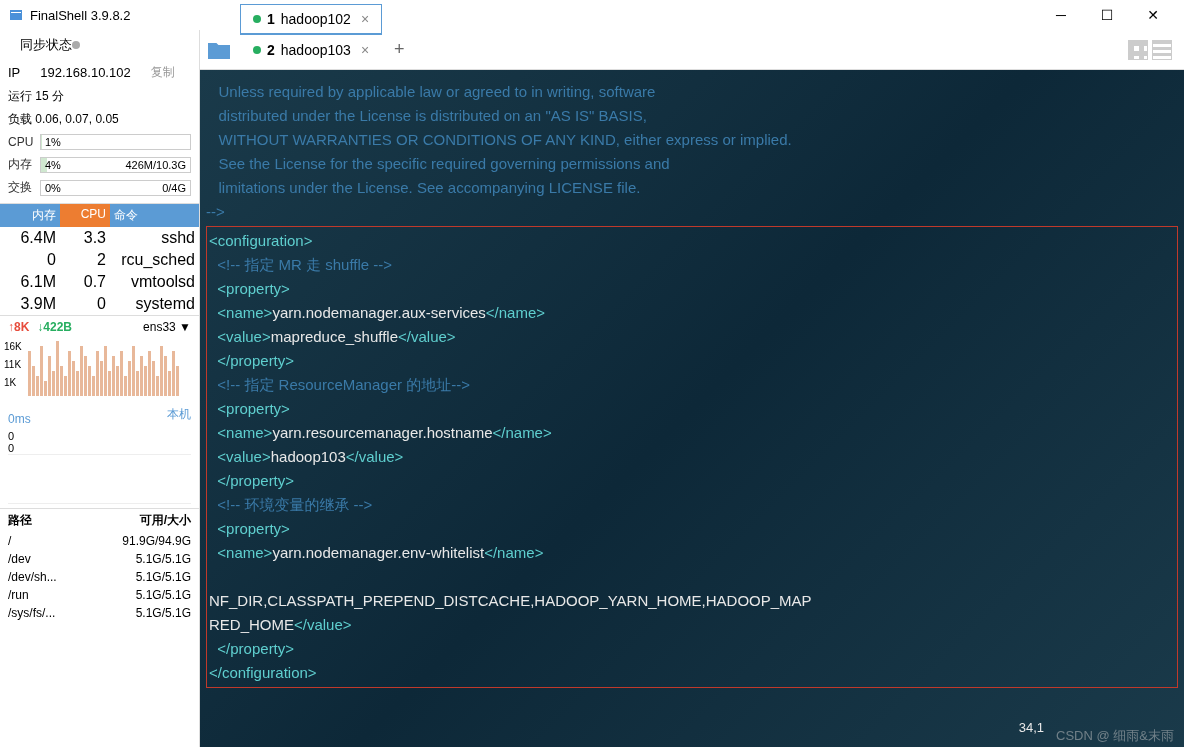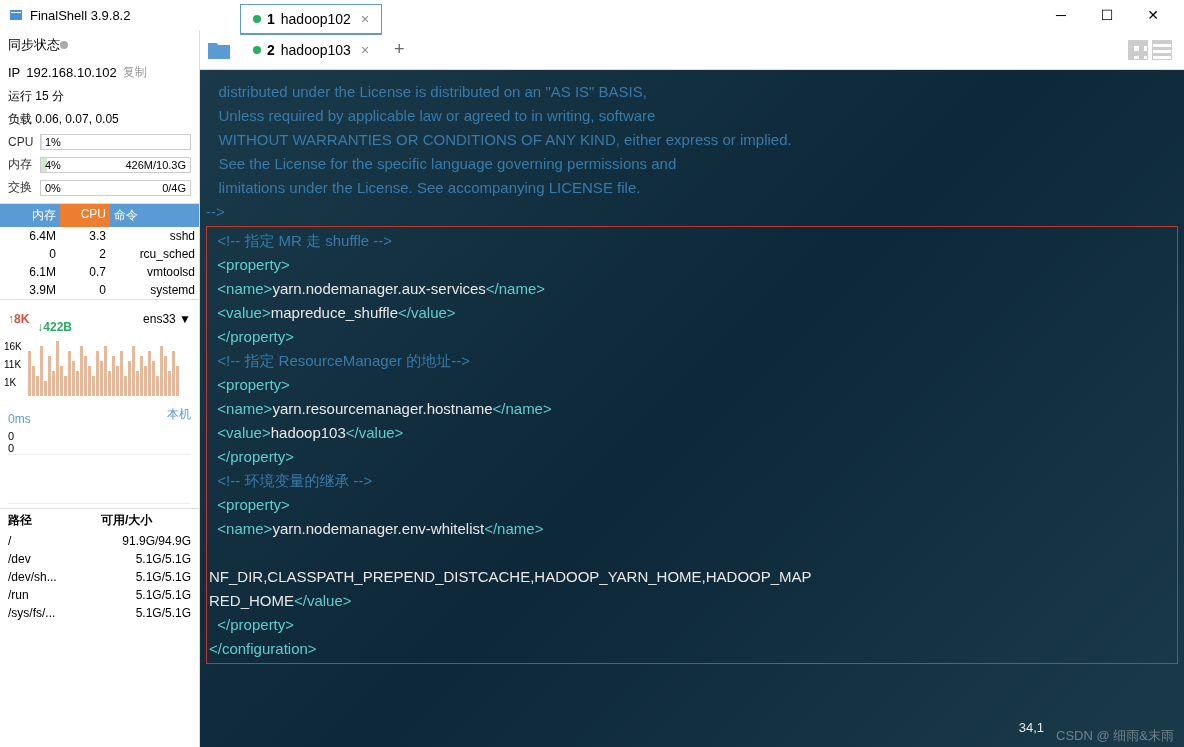--- a/index.html
+++ b/index.html
@@ -4,56 +4,56 @@
 <style>
 * { margin:0; padding:0; box-sizing:border-box; font-family:"Microsoft YaHei",Arial,sans-serif; }
 body { width:1184px; height:747px; background:#f0f0f0; overflow:hidden; }
 .titlebar { height:30px; background:#fff; display:flex; align-items:center; padding:0 8px; font-size:13px; }
 .titlebar .icon { width:16px; height:16px; margin-right:6px; display:inline-block; }
 .titlebar .icon svg { width:16px; height:16px; }
 .win-controls { margin-left:auto; display:flex; gap:0; }
 .win-btn { width:46px; height:30px; display:flex; align-items:center; justify-content:center; font-size:14px; }
 .main { display:flex; height:calc(100% - 30px); }
 .sidebar { width:200px; background:#fff; border-right:1px solid #ddd; font-size:13px; display:flex; flex-direction:column; overflow:hidden; }
-.sync-status { padding:6px 8px; display:flex; align-items:center; }
+.sync-status { padding:6px 20px; display:flex; align-items:center; }
 .sync-dot { width:8px; height:8px; border-radius:50%; background:#aaa; display:inline-block; }
-.ip-row { padding:4px 8px; display:flex; align-items:center; gap:6px; }
+.ip-row { padding:4px 8px; display:flex; align-items:center; gap:20px; }
 .copy-txt { color:#999; font-size:12px; }
 .sys-btn { margin:4px 8px; padding:4px 0; text-align:center; border:1px solid #ccc; background:#f8f8f8; }
 .stat-row { padding:3px 8px; display:flex; align-items:center; gap:4px; font-size:12px; }
 .stat-label { color:#333; width:28px; }
 .stat-bar { flex:1; height:16px; border:1px solid #ccc; position:relative; display:flex; align-items:center; padding:0 4px; font-size:11px; }
 .stat-bar .fill { position:absolute; left:0; top:0; bottom:0; background:#d0e8d0; }
 .stat-bar span { position:relative; z-index:1; }
 .stat-bar .right { margin-left:auto; position:relative; z-index:1; }
 .proc-table { border-top:1px solid #ddd; margin-top:4px; }
 .proc-header { display:flex; font-size:12px; }
 .proc-header .col { padding:3px 4px; text-align:right; }
 .proc-header .col.mem { width:60px; background:#5b9bd5; color:#fff; }
 .proc-header .col.cpu { width:50px; background:#ed7d31; color:#fff; }
 .proc-header .col.cmd { flex:1; background:#5b9bd5; color:#fff; text-align:left; }
-.proc-row { display:flex; font-size:12px; }
+.proc-row { display:flex; font-size:16px; }
 .proc-row .col { padding:2px 4px; text-align:right; }
 .proc-row .col.mem { width:60px; }
 .proc-row .col.cpu { width:50px; }
 .proc-row .col.cmd { flex:1; text-align:right; }
 .net-row { padding:4px 8px; display:flex; align-items:center; gap:8px; font-size:12px; border-top:1px solid #ddd; }
 .net-up { color:#e74c3c; font-weight:bold; }
-.net-down { color:#27ae60; font-weight:bold;margin-top:16px; }
+.net-down { color:#27ae60; font-weight:bold; }
 .net-if { margin-left:auto; }
 .chart { height:60px; padding:2px 8px; display:flex; align-items:flex-end; gap:1px; }
 .chart-bar { width:3px; background:#e8b89a; }
 .latency { padding:4px 8px; font-size:12px; display:flex; align-items:center; }
 .latency-val { color:#5b9bd5;margin-top:10px; }
 .latency-host { margin-left:auto; color:#5b9bd5; }
 .latency-chart { height:50px; border-top:1px solid #eee; border-bottom:1px solid #eee; margin:0 8px; background:linear-gradient(to right,transparent 0%,transparent 100%); position:relative; }
 .disk-table { border-top:1px solid #ddd; margin-top:4px; font-size:12px; }
 .disk-header { display:flex; padding:3px 8px; font-weight:bold; }
 .disk-header .col1 { flex:1;font-family:Liberation Serif, serif; }
-.disk-header .col2 { width:90px; }
+.disk-header .col2 { width:90px; text-align:right; }
 .disk-row { display:flex; padding:2px 8px; }
 .disk-row .col1 { flex:1; overflow:hidden; text-overflow:ellipsis; white-space:nowrap; }
 .disk-row .col2 { width:90px; text-align:right; }
 .content { flex:1; display:flex; flex-direction:column; background:#fff; }
 .tabbar { height:40px; display:flex; align-items:center; border-bottom:1px solid #ddd; padding:0 4px; gap:0; }
 .folder-icon { width:30px; height:30px; display:flex; align-items:center; justify-content:center; margin-right:6px; }
 .tab { display:flex; align-items:center; gap:6px; padding:6px 12px; border:1px solid transparent; font-size:14px; position:relative; margin-right:2px; }
 .tab.active { border:1px solid #5b9bd5; border-bottom:2px solid #5b9bd5; background:#fff; }
 .tab-dot { width:8px; height:8px; border-radius:50%; display:inline-block; }
 .tab-dot.green { background:#27ae60; }
@@ -261,28 +261,29 @@
           <div class="tab "><span class="tab-dot green"></span><b>3</b> hadoop104<span class="tab-close">×</span></div>
         </div>
       <div class="tab-add">+</div>
       <div class="view-toggle">
         <div class="view-btn" style="background:linear-gradient(#ccc 50%,transparent 50%),linear-gradient(90deg,#ccc 50%,transparent 50%);background-size:10px 10px;"></div>
         <div class="view-btn" style="background:repeating-linear-gradient(#ccc,#ccc 3px,transparent 3px,transparent 6px);"></div>
       </div>
     </div>
     <div class="terminal">
       <div id="license-lines">
+          <div class="term-line comment">   Unless required by applicable law or agreed to in writing, software</div>
           <div class="term-line comment">   distributed under the License is distributed on an "AS IS" BASIS,</div>
-          <div class="term-line comment">   Unless required by applicable law or agreed to in writing, software</div>
           <div class="term-line comment">   WITHOUT WARRANTIES OR CONDITIONS OF ANY KIND, either express or implied.</div>
-          <div class="term-line comment">   See the License for the specific language governing permissions and</div>
+          <div class="term-line comment">   See the License for the specific required governing permissions and</div>
           <div class="term-line comment">   limitations under the License. See accompanying LICENSE file.</div>
           <div class="term-line comment">--&gt;</div>
         </div>
       <div class="highlight-box">
+<div class="term-line"><span class="tag">&lt;configuration&gt;</span></div>
 <div class="term-line"><span class="comment">  &lt;!-- 指定 MR 走 shuffle --&gt;</span></div>
 <div class="term-line"><span class="tag">  &lt;property&gt;</span></div>
 <div class="term-line"><span class="tag">  &lt;name&gt;</span><span class="txt">yarn.nodemanager.aux-services</span><span class="tag">&lt;/name&gt;</span></div>
 <div class="term-line"><span class="tag">  &lt;value&gt;</span><span class="txt">mapreduce_shuffle</span><span class="tag">&lt;/value&gt;</span></div>
 <div class="term-line"><span class="tag">  &lt;/property&gt;</span></div>
 <div class="term-line"><span class="comment">  &lt;!-- 指定 ResourceManager 的地址--&gt;</span></div>
 <div class="term-line"><span class="tag">  &lt;property&gt;</span></div>
 <div class="term-line"><span class="tag">  &lt;name&gt;</span><span class="txt">yarn.resourcemanager.hostname</span><span class="tag">&lt;/name&gt;</span></div>
 <div class="term-line"><span class="tag">  &lt;value&gt;</span><span class="txt">hadoop103</span><span class="tag">&lt;/value&gt;</span></div>
 <div class="term-line"><span class="tag">  &lt;/property&gt;</span></div>

